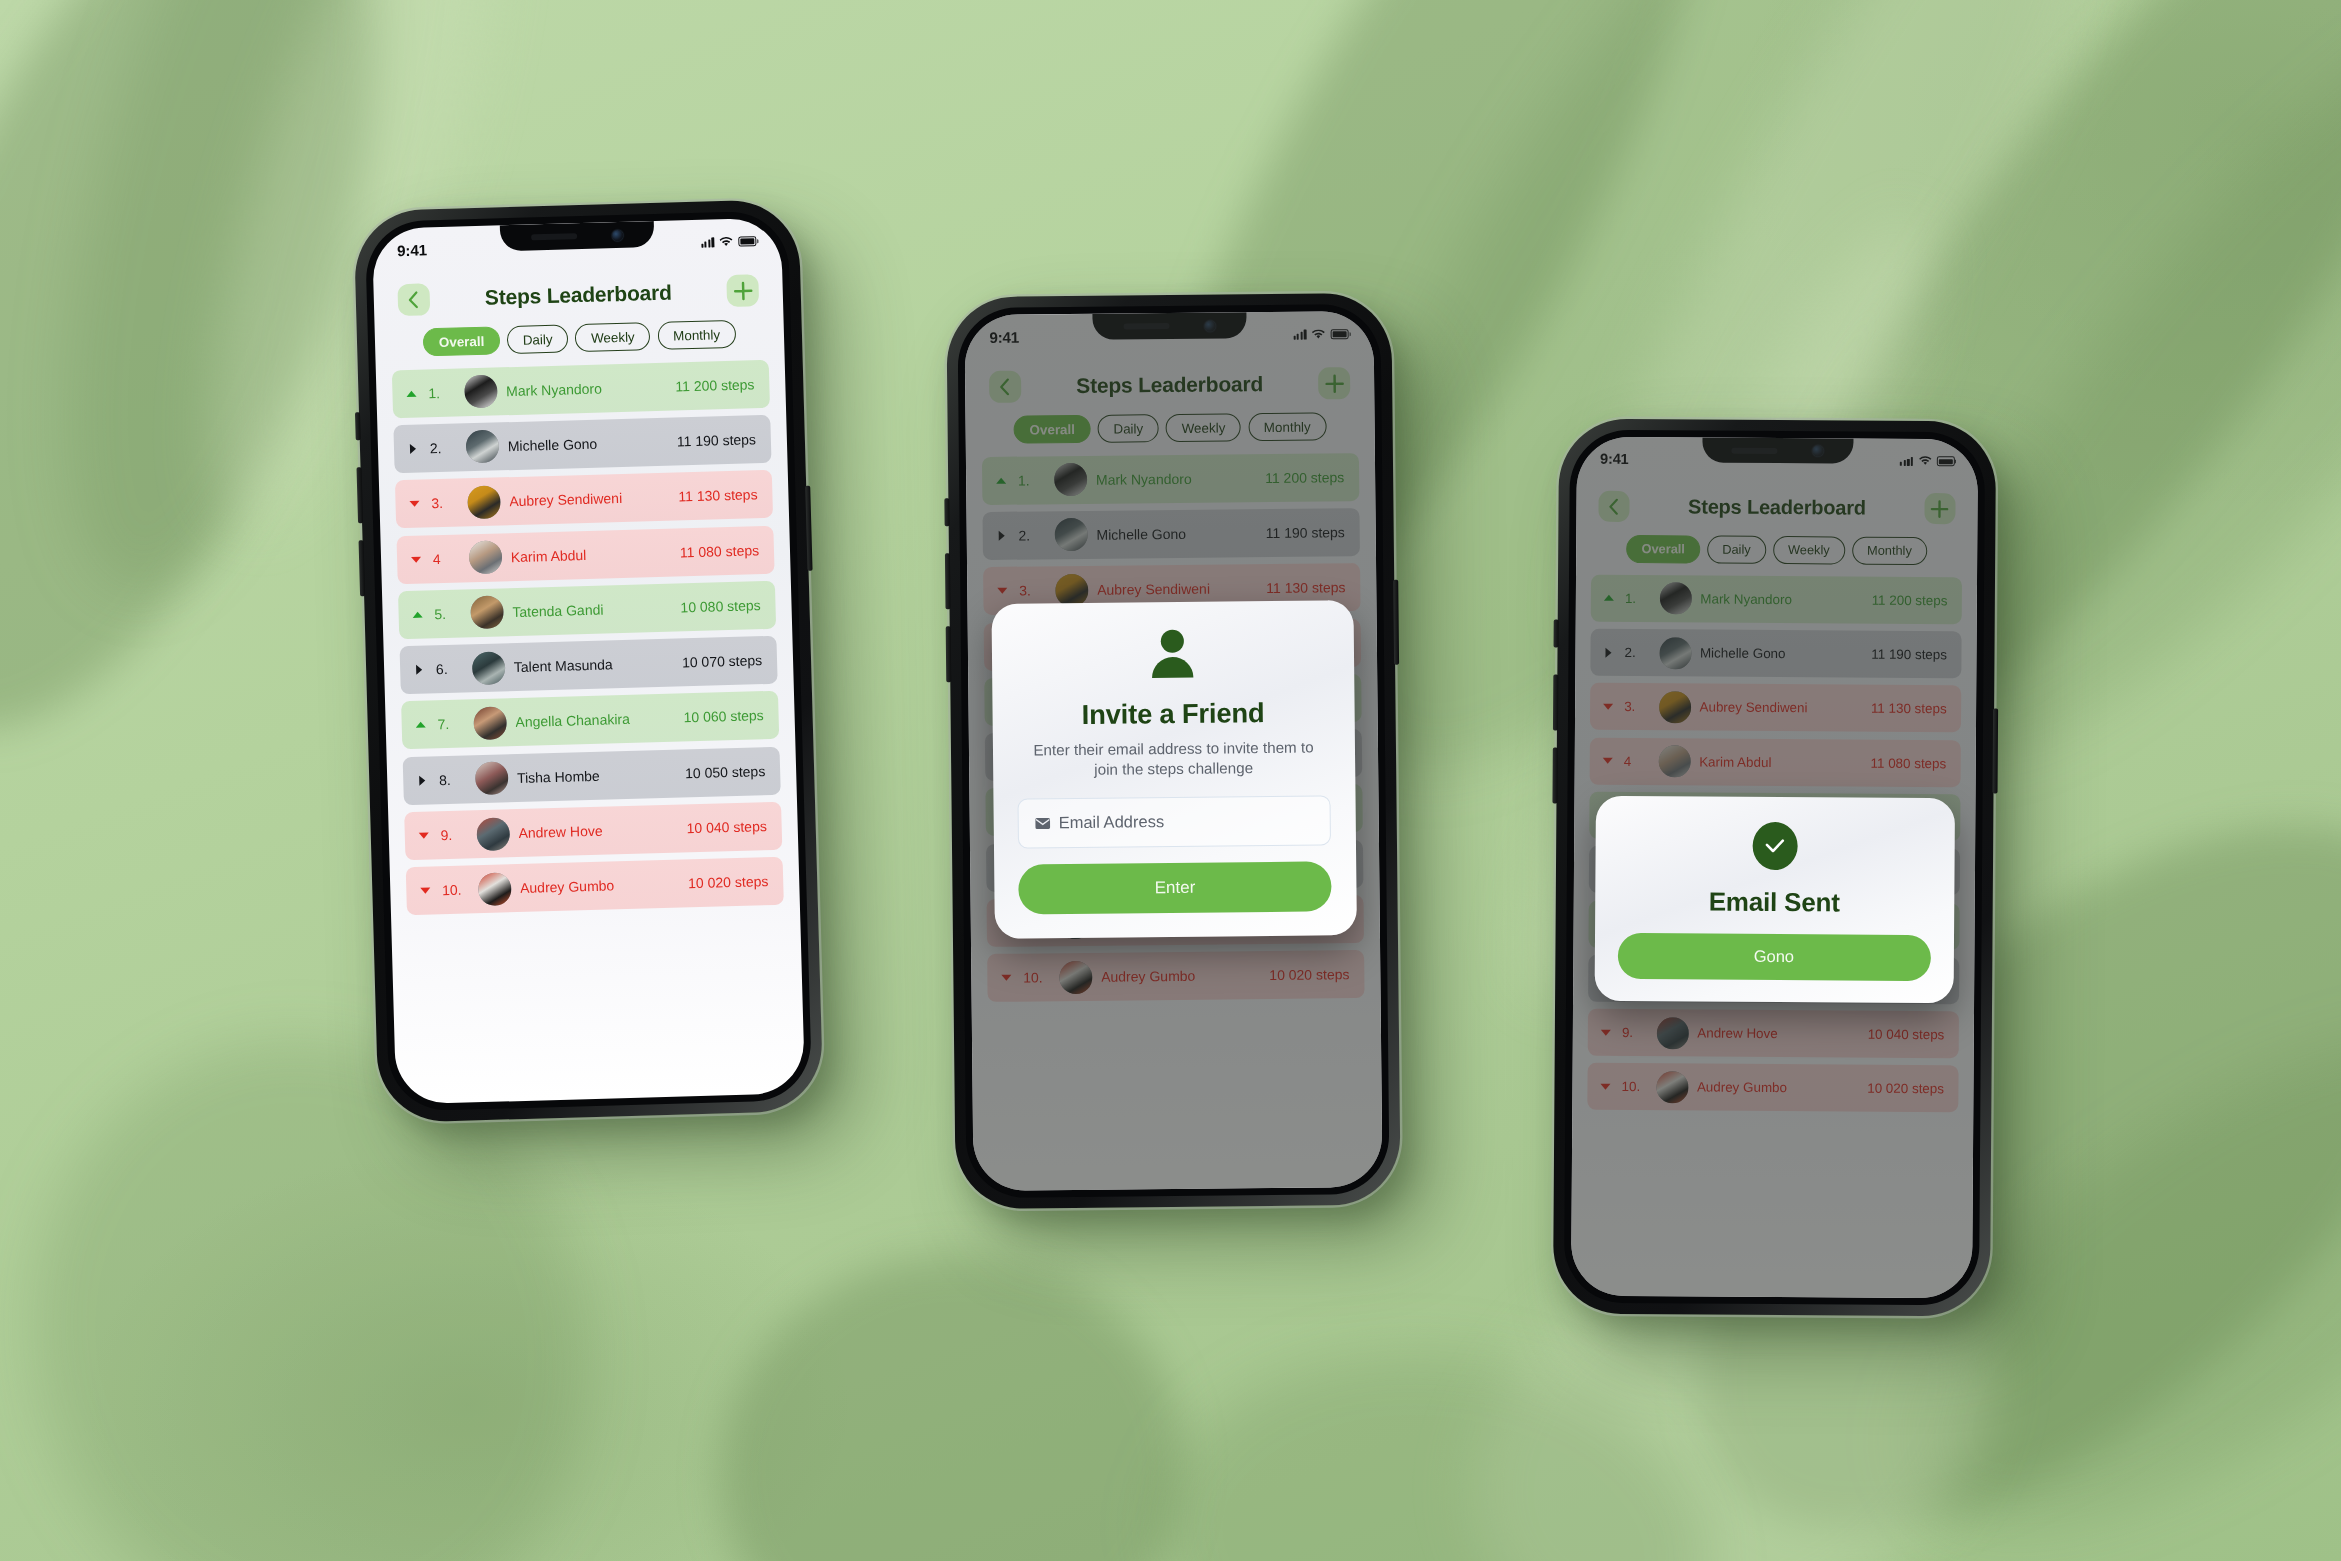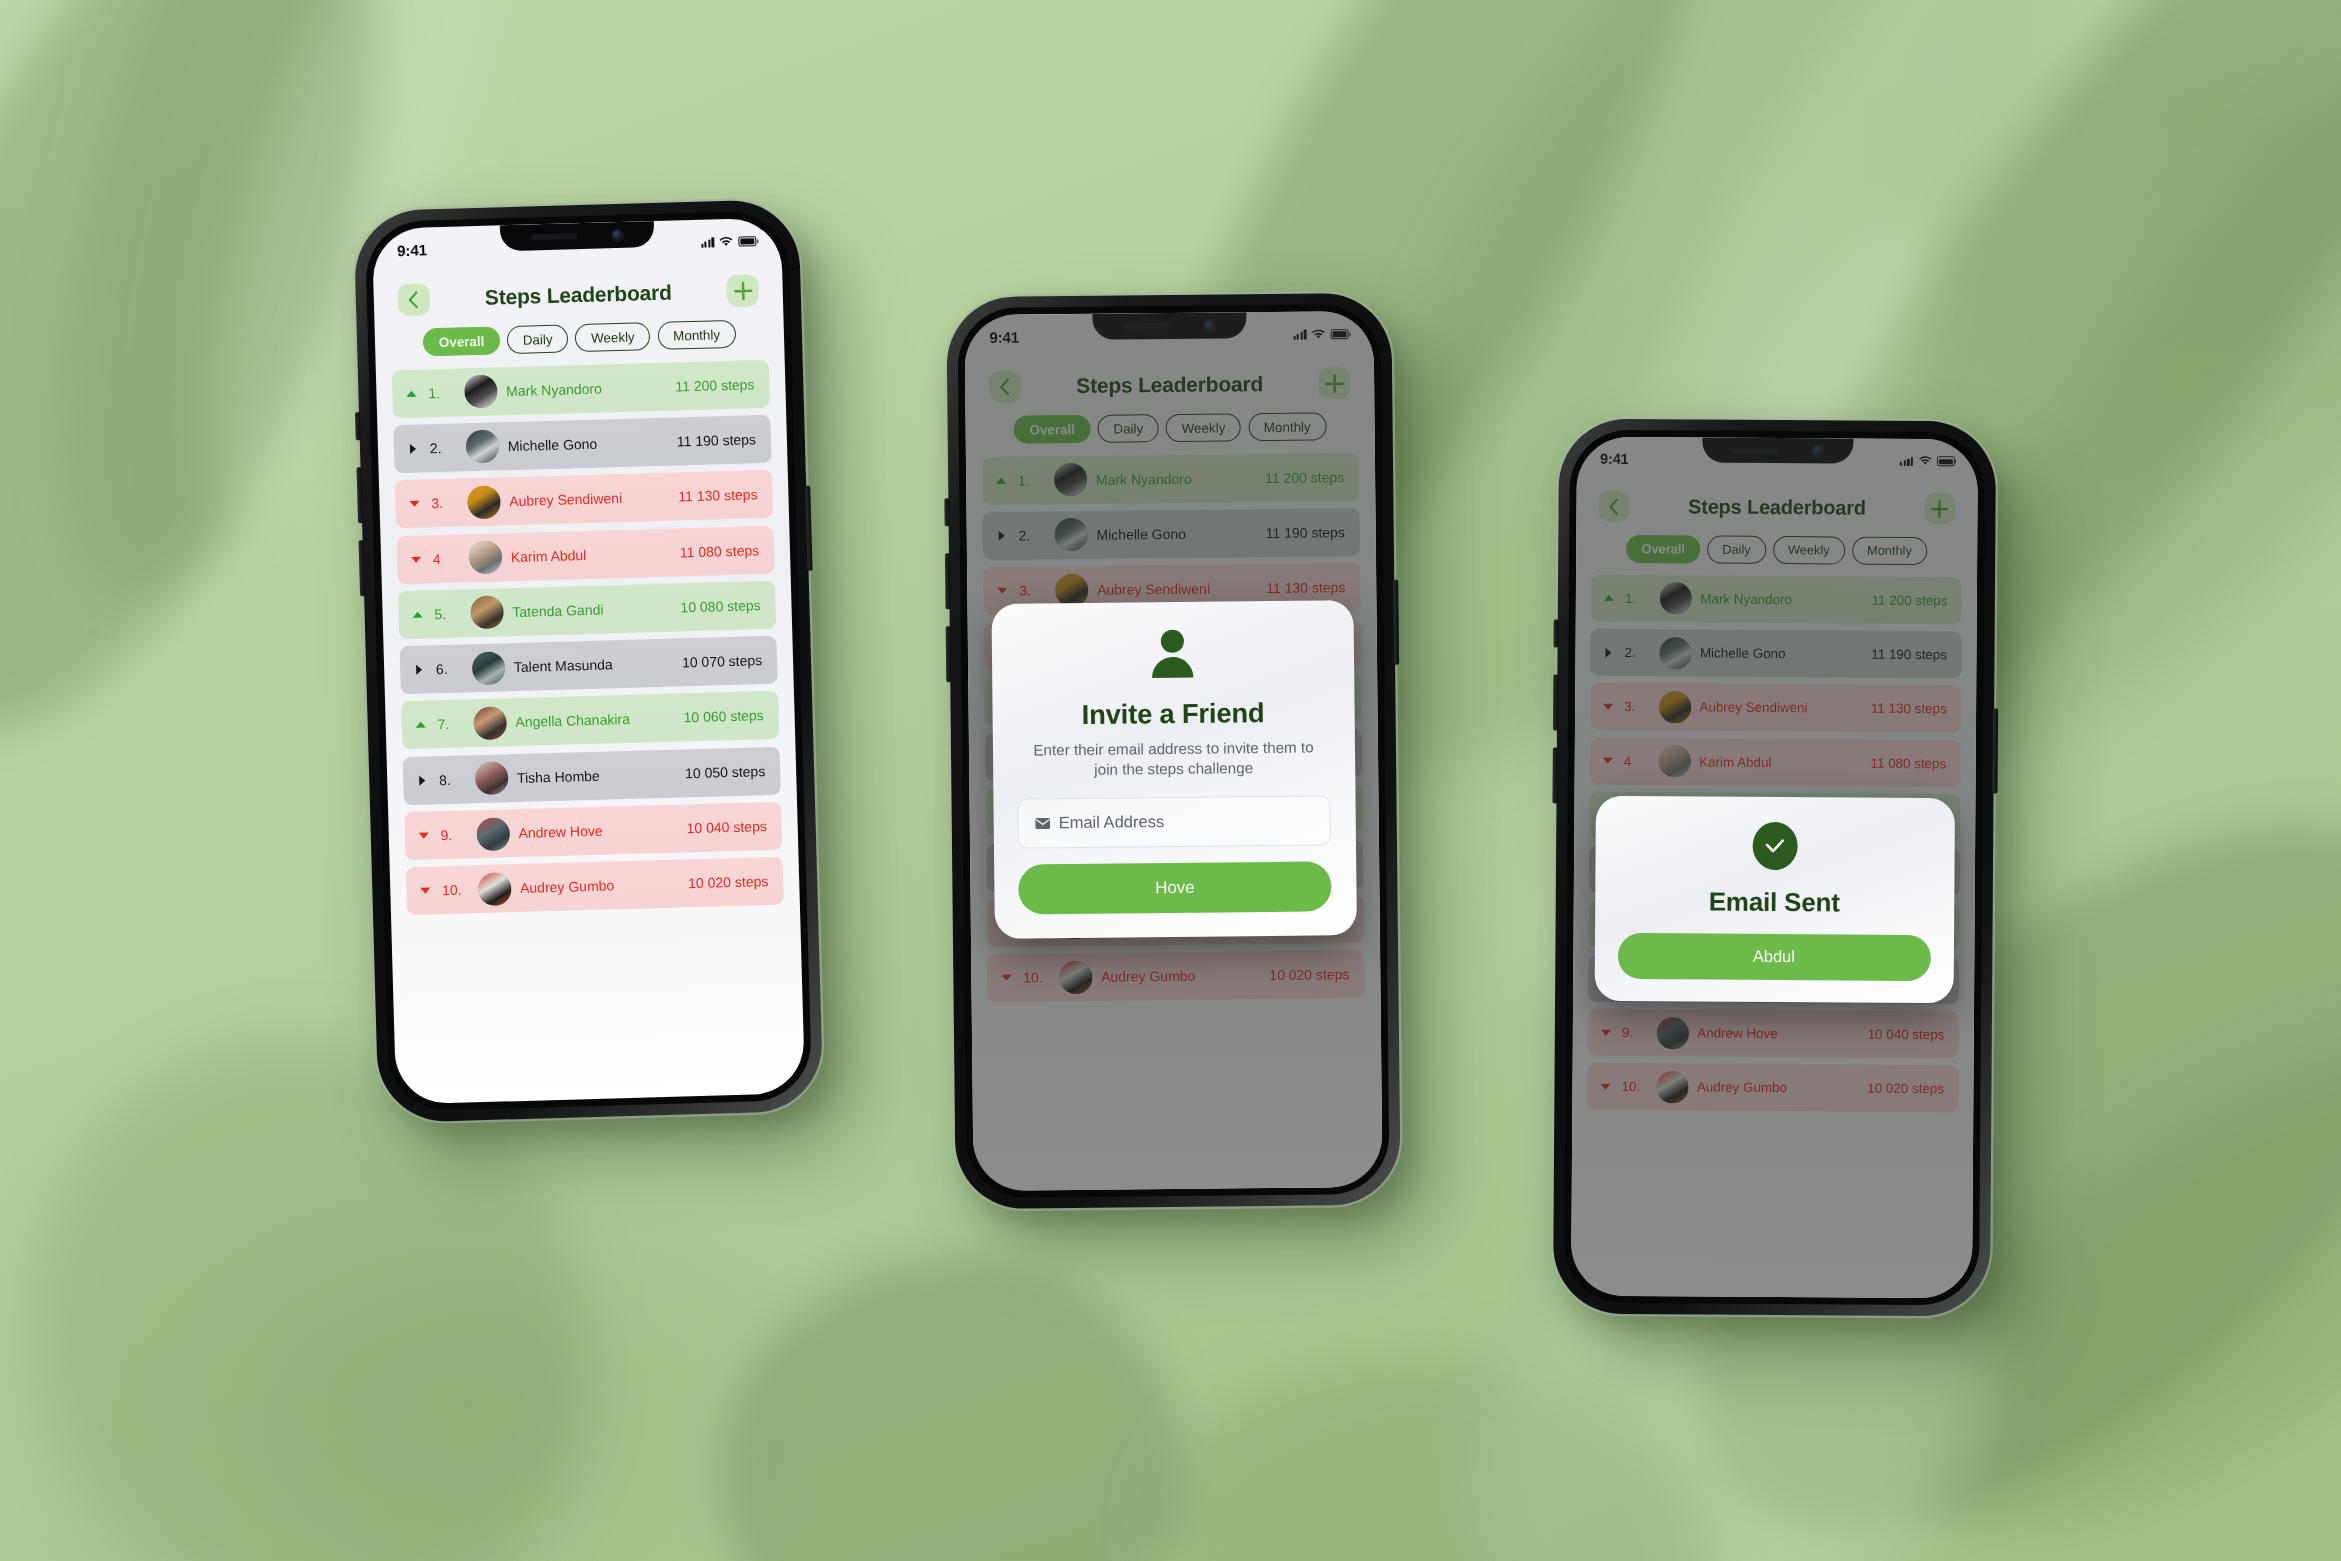--- a/index.html
+++ b/index.html
@@ -610,21 +610,21 @@
         <h2 style="font-size:27.4px; margin-top:18.3px;">Invite a Friend</h2>
         <p style="font-size:15.2px; margin-top:9.8px; max-width:287px;">Enter their email address to invite them to join the steps challenge</p>
         <div class="field" style="height:50px; padding:0 16px; gap:8px; margin-top:18.3px;">
           <svg width="16" height="12.2" viewBox="0 0 26 20">
             <rect x="1" y="1" width="24" height="18" rx="2.5" fill="#5e646e"></rect>
             <path d="M2 3.5 13 11.5 24 3.5" fill="none" stroke="#eceef3" stroke-width="2.2"></path>
           </svg>
           <span class="ph" style="font-size:16.5px;">Email Address</span>
         </div>
         <div class="cta" style="height:50px; margin-top:16px; font-size:17px;">
-          <span>Hove</span>
+          <span>Enter</span>
         </div>
       </div>
 
     </div>
   </div>
 </div>
 
 <div class="phone" style="left:1556px; top:420px; width:437px; height:895px; transform:rotate(0.4deg);">
   <div class="btn-side" style="left:-3.7px; top:201px; width:4.9px; height:28px;"></div>
   <div class="btn-side" style="left:-3.7px; top:256px; width:4.9px; height:56px;"></div>
@@ -798,20 +798,20 @@
       <div class="dim"></div>
 
       <div class="modal" style="top:359px; width:359px; padding:24.4px 23px 22px;">
         <div class="check-circle" style="width:45px; height:48px;">
           <svg width="24.4" height="18.3" viewBox="0 0 40 30">
             <path d="M7 13 17 23 33 6" fill="none" stroke="#ffffff" stroke-width="4.2" stroke-linecap="round" stroke-linejoin="round"></path>
           </svg>
         </div>
         <h2 style="font-size:26px; margin-top:17px;">Email Sent</h2>
         <div class="cta" style="height:46px; margin-top:16px; font-size:16.5px;">
-          <span>Abdul</span>
+          <span>Gono</span>
         </div>
       </div>
 
     </div>
   </div>
 </div>
 
 
 </body></html>

